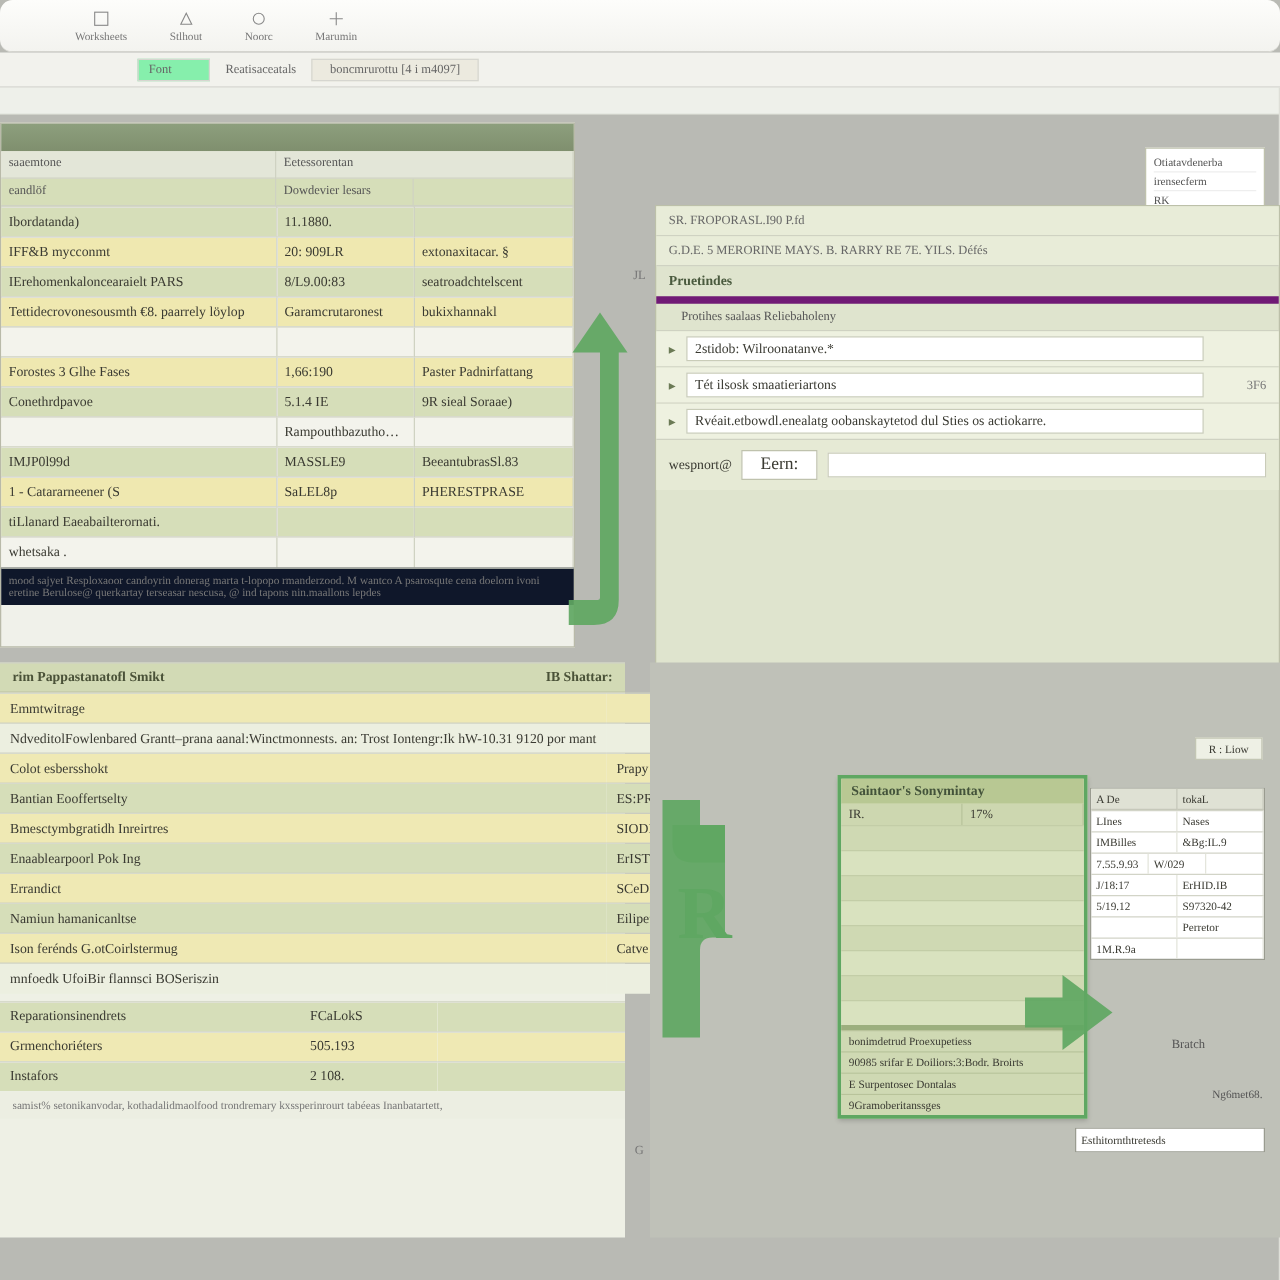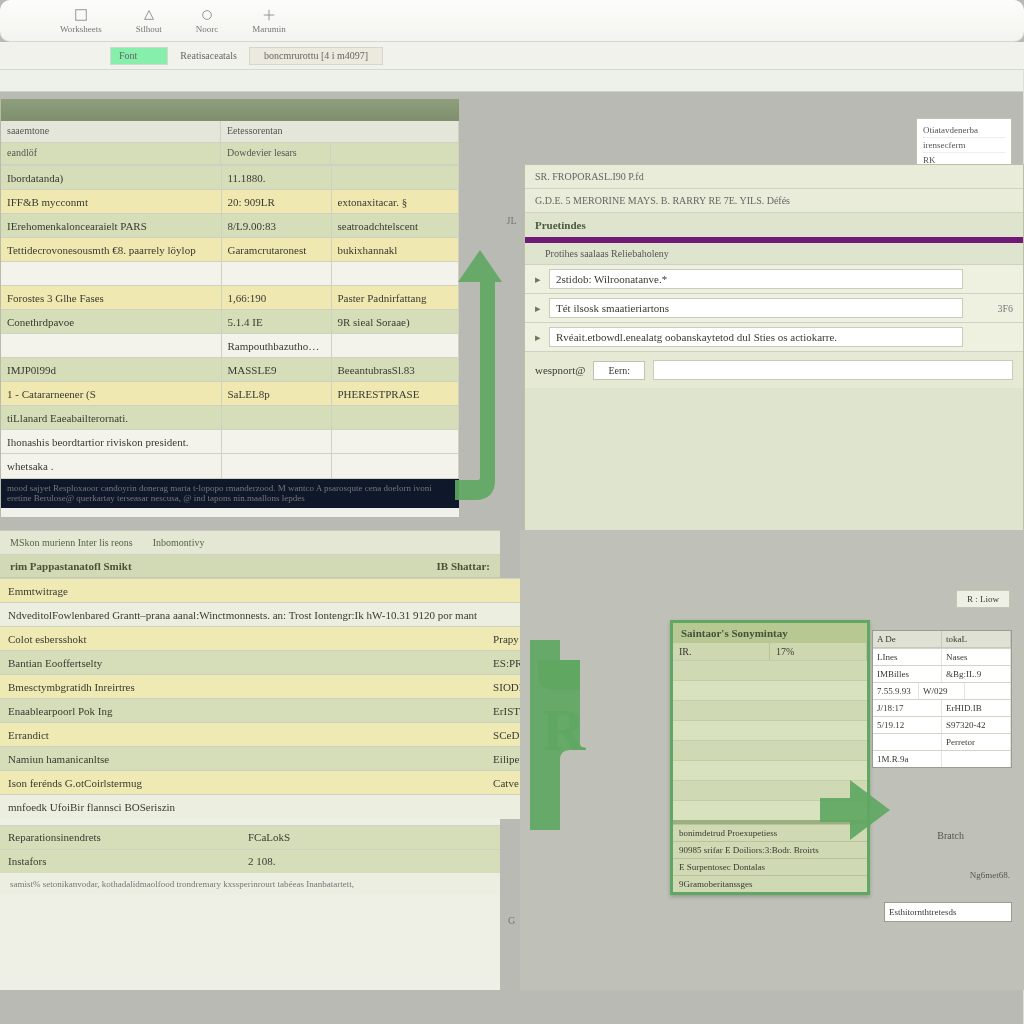--- a/index.html
+++ b/index.html
@@ -50,21 +50,21 @@
   background:#dfe4ce; border:1px solid #bcc0a9;margin-top:44px;
 }
 .panel-ur .top { background:#e8ecd8; padding:6px 10px; font-size:10px; color:#666; border-bottom:1px solid #cfd2c2;}
 .panel-ur .sect { padding:6px 10px; font-size:11px; color:#4a5a3e; font-weight:bold; border-bottom:6px solid #701a75;}
 .panel-ur .sub { padding:5px 10px 5px 20px; font-size:10px; color:#555; border-bottom:1px solid #cfd2c2;}
 .panel-ur .row { display:flex; align-items:center; padding:4px 10px; border-bottom:1px solid #cfd2c2; background:#eef1e0;}
 .panel-ur .row .bullet{ width:14px; color:#6b7a55;}
 .panel-ur .row .field{ flex:1; background:#fff; border:1px solid #c9ccb8; padding:3px 6px; font-size:11px; color:#3a3a32; height:20px; overflow:hidden;}
 .panel-ur .row .val{ width:50px; text-align:right; font-size:10px; color:#777; padding-left:6px;}
 .panel-ur .foot { display:flex; align-items:center; gap:8px; padding:8px 10px; background:#e6ead5;}
-.panel-ur .foot .btn{ background:#fff; border:1px solid #bfc2ad; padding:3px 14px; font-size:10px;}
+.panel-ur .foot .btn{ background:#fff; border:1px solid #bfc2ad; padding:3px 14px; font-size:14px;}
 .sidebox {
   position:absolute; right:12px; top:118px; width:96px; height:70px;
   background:#fff; border:1px solid #bfc2ad; padding:4px 6px; font-size:9px; color:#555;
 }
 .sidebox div{ padding:2px 0; border-bottom:1px solid #eee;}
 
 
 .panel-ll {
   position:absolute; left:0; top:530px; width:500px; height:460px;
   background:#eef0e5; border-top:1px solid #c8cbb7;
@@ -95,21 +95,21 @@
 .summary .sep{ height:4px; background:#9caf7e;}
 .summary .ft{ padding:3px 6px; font-size:9px; background:#cfd9b3; border-top:1px solid #b8c39a;}
 .rtable {
   position:absolute; right:12px; top:100px; width:140px;
   background:#fff; border:1px solid #9a9c90;
 }
 .rtable .rh{ display:flex; background:#dfe1d4;}
 .rtable .rh div{ flex:1; font-size:9px; padding:3px 4px; border-right:1px solid #c6c8ba; border-bottom:1px solid #c6c8ba;}
 .rtable .rr{ display:flex; border-top:1px solid #d2d4c7;}
 .rtable .rr div{ flex:1; font-size:9px; padding:3px 4px; border-right:1px solid #e4e5dc; overflow:hidden;}
-.rfield{ position:absolute; right:12px; top:372px; width:128px; background:#fff; border:1px solid #9a9c90; padding:4px; font-size:9px;}
+.rfield{ position:absolute; right:12px; top:372px; width:152px; background:#fff; border:1px solid #9a9c90; padding:4px; font-size:9px;}
 
 
 .arrow1 { position:absolute; left:450px; top:230px; width:70px; height:280px; pointer-events:none;}
 .arrow2 { position:absolute; left:520px; top:600px; width:380px; height:280px; pointer-events:none;}
 svg.anno path{ fill:#5fa762; opacity:.92; }
 </style>
 </head>
 <body>
 
 <div class="ribbon">
@@ -216,25 +216,20 @@
           <td>MASSLE9</td>
           <td>BeeantubrasSl.83</td>
         </tr>
         <tr class="y">
           <td>1 - Catararneener (S</td>
           <td>SaLEL8p</td>
           <td>PHERESTPRASE</td>
         </tr>
         <tr class="g">
           <td>tiLlanard Eaeabailterornati.</td>
-          <td></td>
-          <td></td>
-        </tr>
-        <tr class="w">
-          <td>Ihonashis beordtartior riviskon president.</td>
           <td></td>
           <td></td>
         </tr>
         <tr class="w">
           <td>whetsaka .</td>
           <td></td>
           <td></td>
         </tr>
       </tbody>
     </table>
@@ -270,24 +265,20 @@
       </div>
     </div>
   <div class="foot">
     <span>wespnort@</span>
     <span class="btn">Eern:</span>
     <span class="field" style="flex:1;background:#fff;border:1px solid #c9ccb8;height:20px"></span>
   </div>
 </div>
 
 <div class="panel-ll">
-  <div class="tabs">
-    <span>MSkon murienn Inter lis reons</span>
-    <span>Inbomontivy</span>
-  </div>
   <div class="grp">
     <span>rim Pappastanatofl Smikt</span>
     <span style="float:right">IB Shattar:</span>
   </div>
   <table>
       <colgroup>
         <col style="width:240px">
         <col style="width:110px">
         <col>
       </colgroup>
@@ -350,20 +341,25 @@
         <col style="width:240px">
         <col style="width:110px">
         <col>
       </colgroup>
       <tbody id="ll-rows2">
         <tr class="b">
           <td>Reparationsinendrets</td>
           <td>FCaLokS</td>
           <td></td>
         </tr>
+        <tr class="a">
+          <td>Grmenchoriéters</td>
+          <td>505.193</td>
+          <td></td>
+        </tr>
         <tr class="b">
           <td>Instafors</td>
           <td>2 108.</td>
           <td></td>
         </tr>
       </tbody>
     </table>
   <div class="footnote">samist% setonikanvodar, kothadalidmaolfood trondremary kxssperinrourt tabéeas Inanbatartett,</div>
 </div>
 

